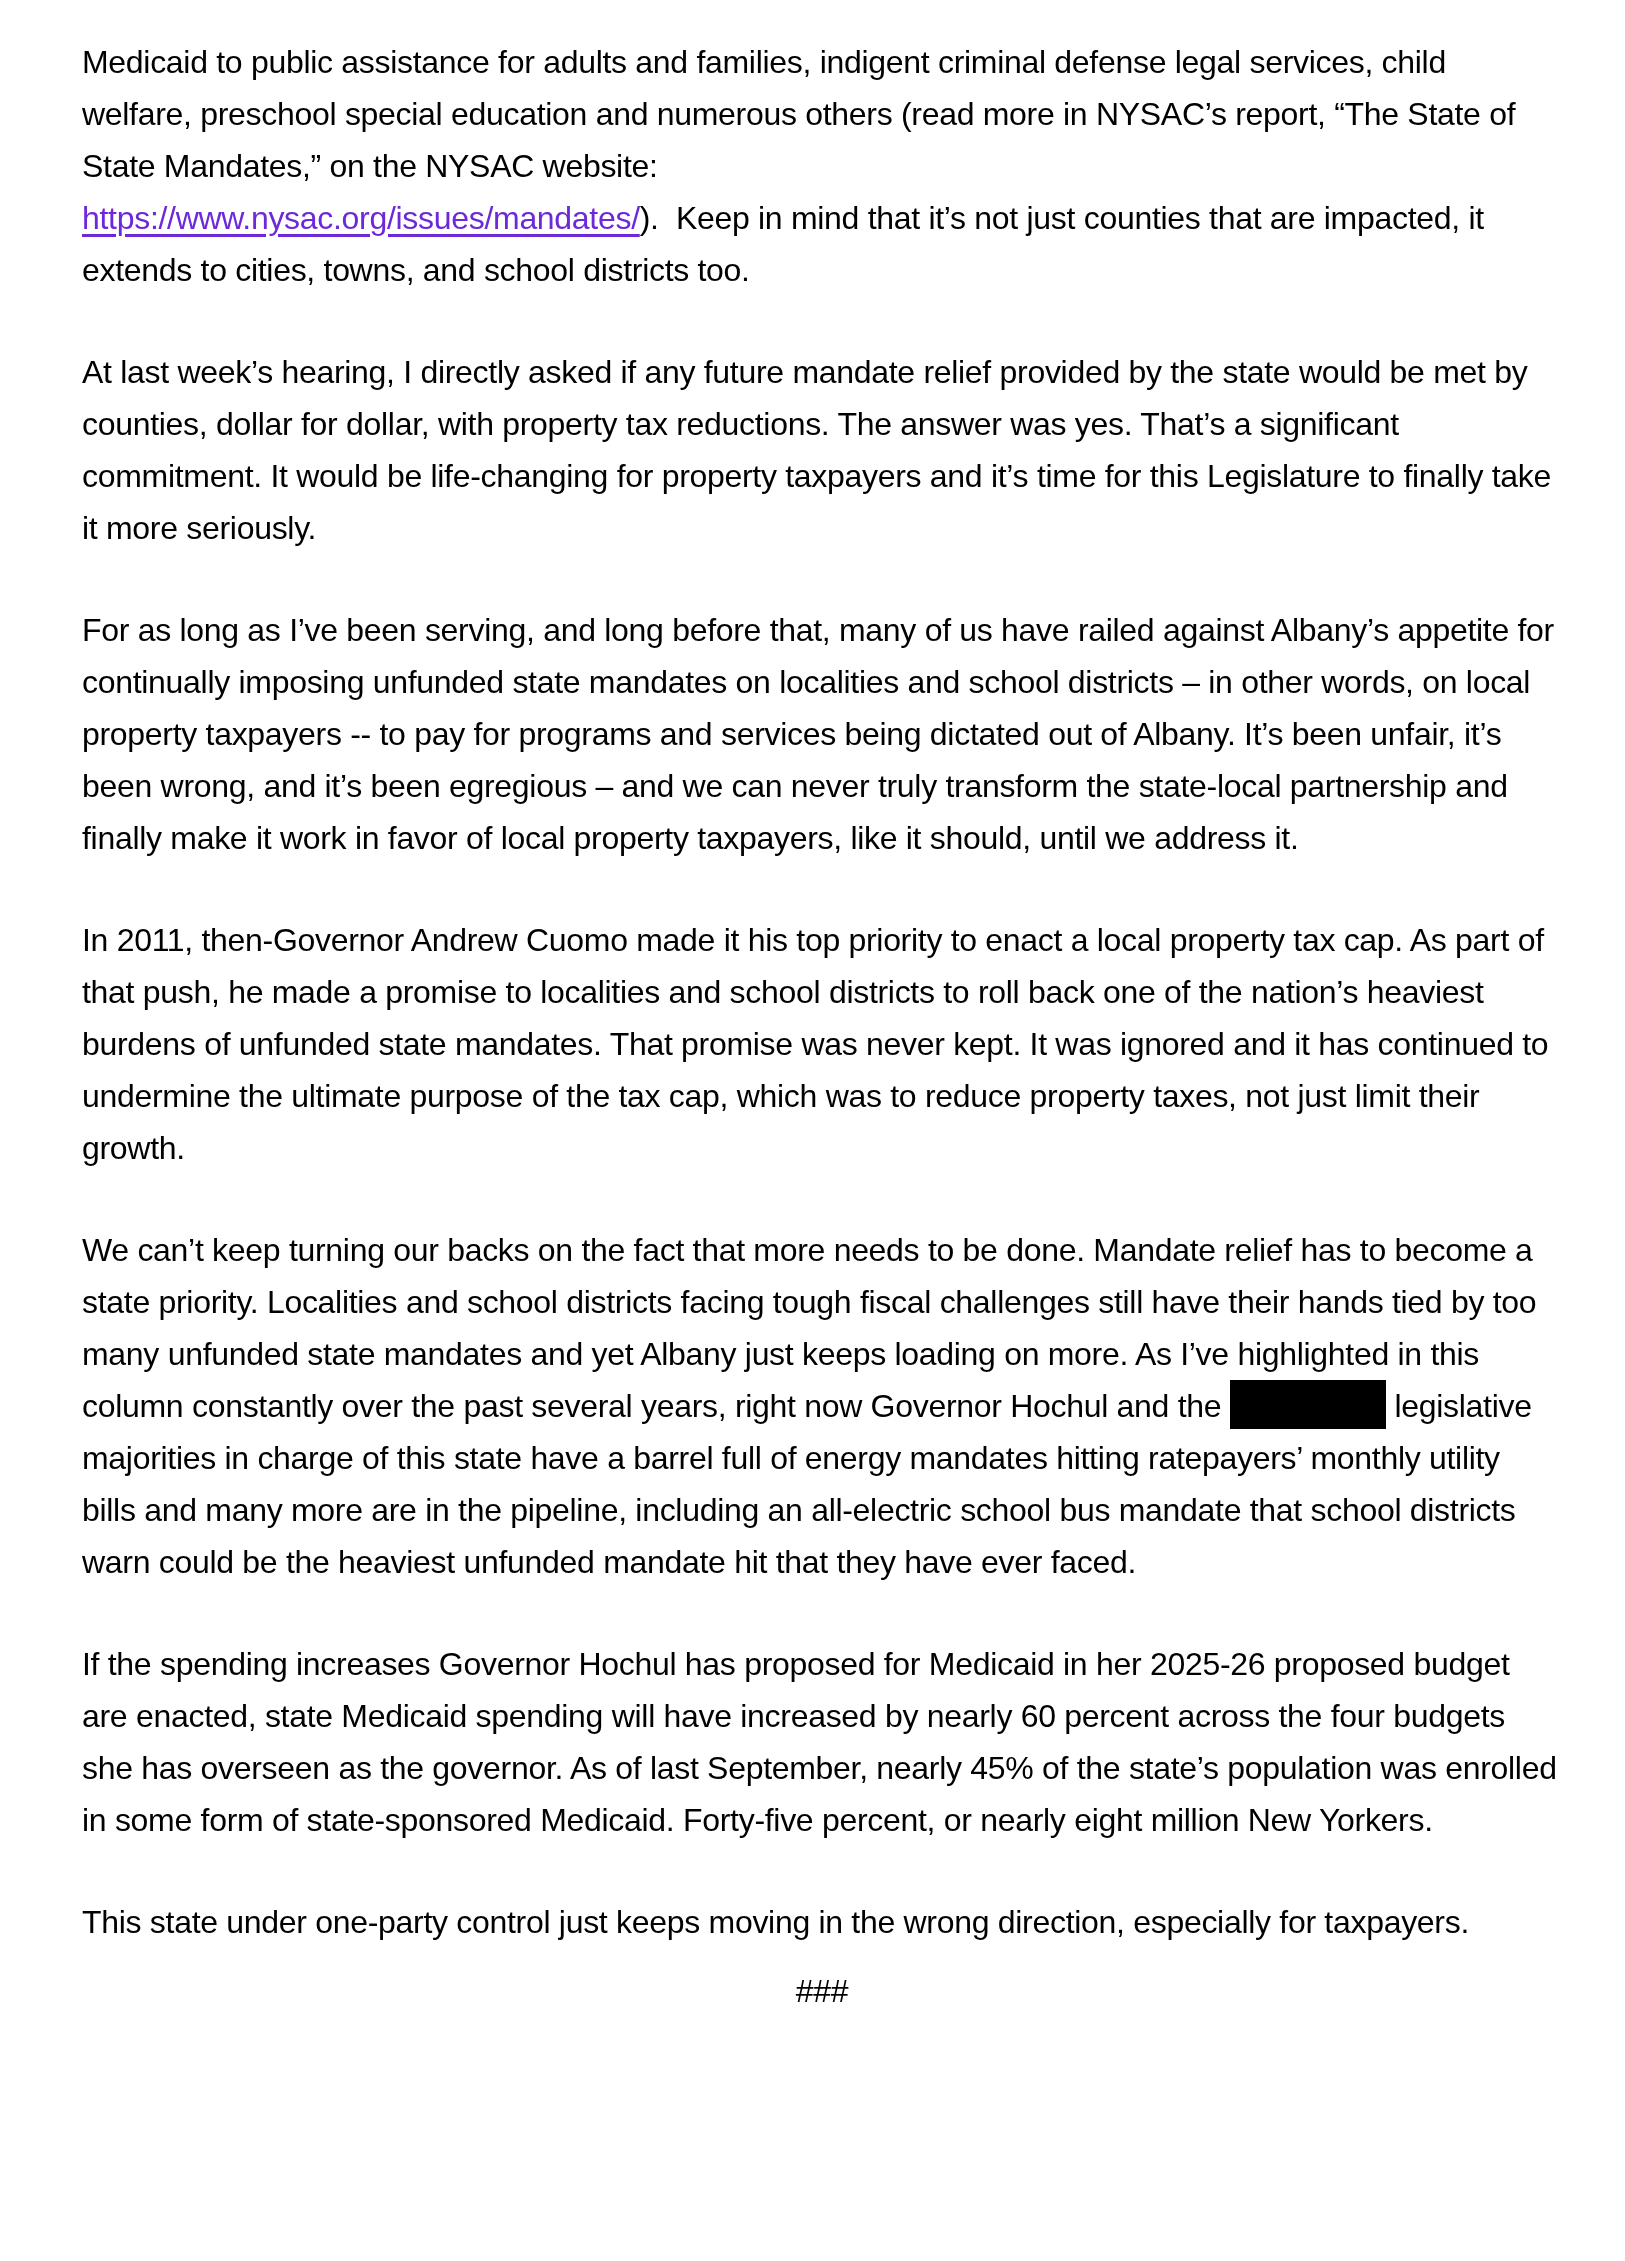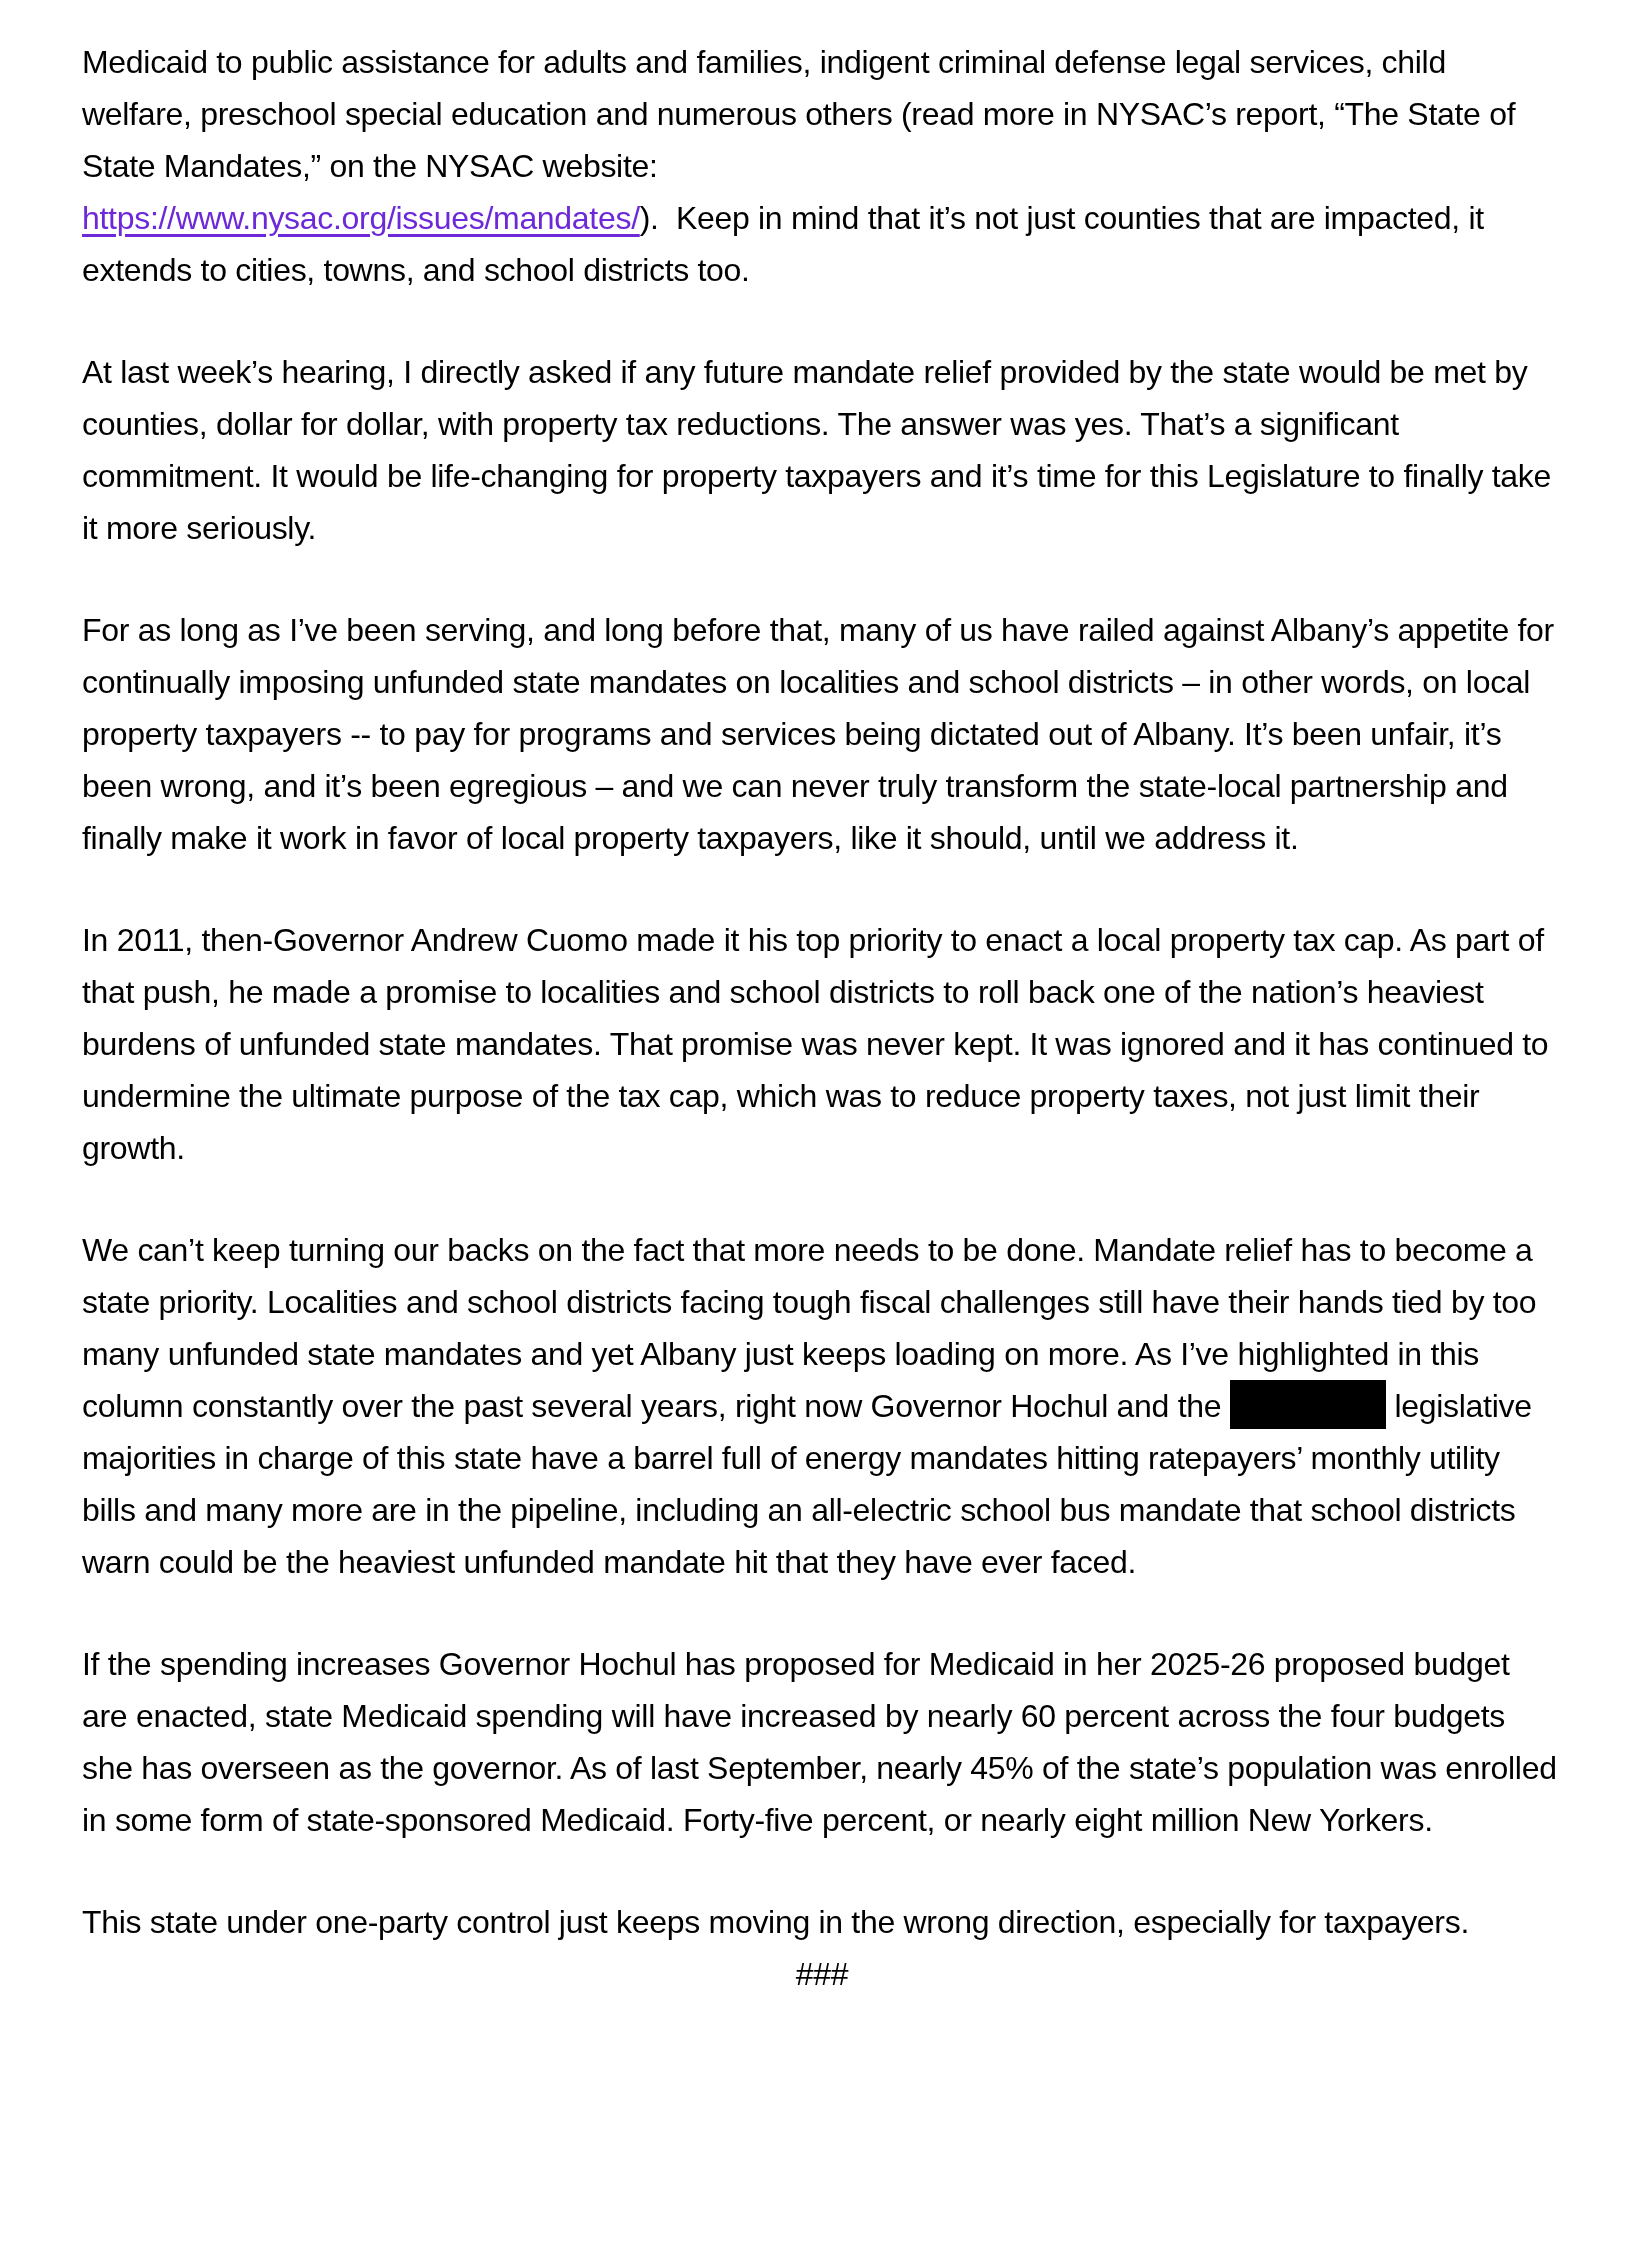--- a/index.html
+++ b/index.html
@@ -23,21 +23,21 @@
   }
   .doc-text p {
     margin: 0 0 50px 0;
     font-size: 32px;
     line-height: 52px;
     letter-spacing: -0.3px;
     white-space: pre-wrap;
     color: #000000;
   }
   .doc-text p.no-gap {
-    margin-bottom: 0;
+    margin-bottom: 17px;
   }
   a.doc-link {
     color: #6d28d9;
     text-decoration: underline;
     text-underline-offset: 4.6px;
     cursor: pointer;
   }
   .redaction {
     display: inline-block;
     width: 156px;

